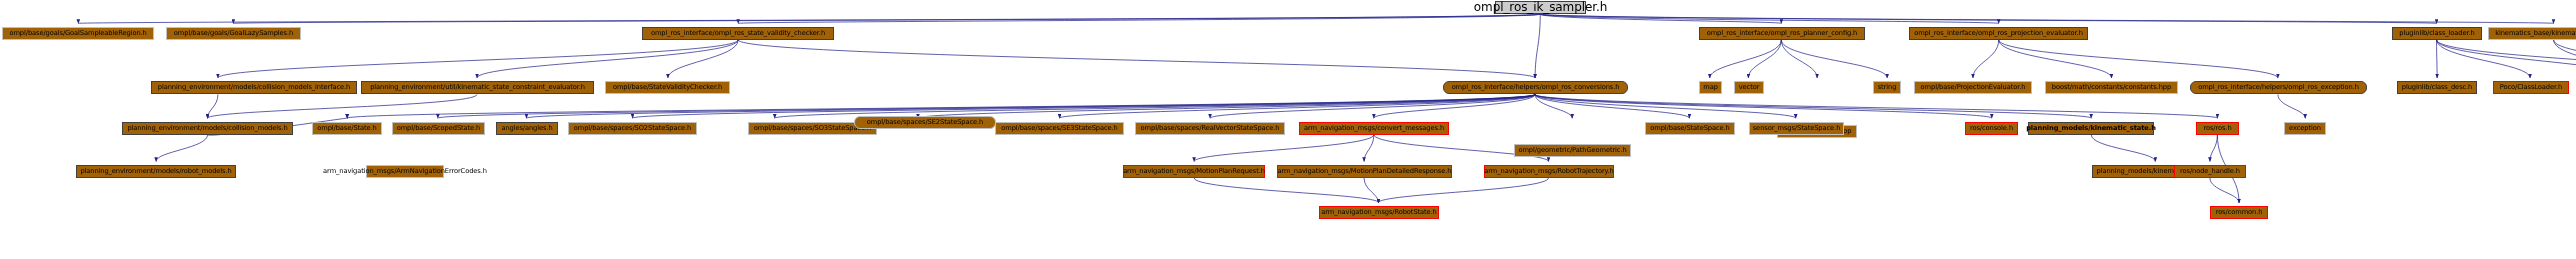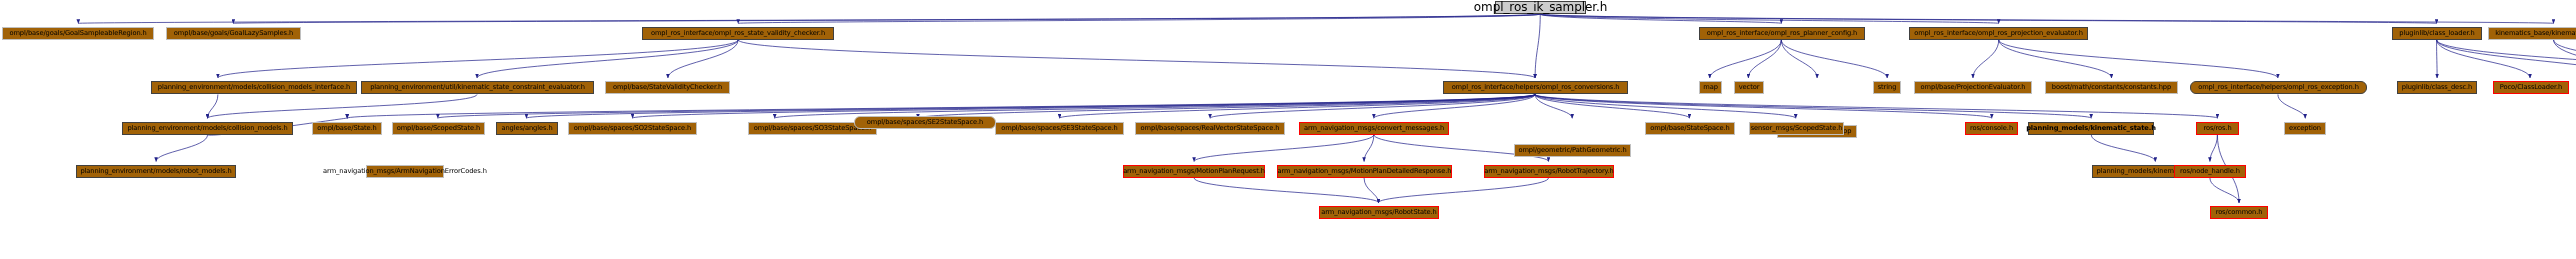--- a/index.html
+++ b/index.html
@@ -124,21 +124,21 @@
       <div class="node" style="left: 2.1px; top: 27px; width: 152px;">ompl/base/goals/GoalSampleableRegion.h</div>
       <div class="node" style="left: 166px; top: 27px; width: 135px;">ompl/base/goals/GoalLazySamples.h</div>
       <div class="node bold" style="left: 642px; top: 27px; width: 192px;">ompl_ros_interface/ompl_ros_state_validity_checker.h</div>
       <div class="node bold" style="left: 1699px; top: 27px; width: 166px;">ompl_ros_interface/ompl_ros_planner_config.h</div>
       <div class="node bold" style="left: 1909px; top: 27px; width: 179px;">ompl_ros_interface/ompl_ros_projection_evaluator.h</div>
       <div class="node bold" style="left: 2392px; top: 27px; width: 90px;">pluginlib/class_loader.h</div>
       <div class="node" style="left: 2488px; top: 27px; width: 131px;">kinematics_base/kinematics_base.h</div>
       <div class="node bold" style="left: 115px; top: 81px; width: 206px; margin-left: 36px;">planning_environment/models/collision_models_interface.h</div>
       <div class="node bold" style="left: 361px; top: 81px; width: 233px;">planning_environment/util/kinematic_state_constraint_evaluator.h</div>
       <div class="node" style="left: 605px; top: 81px; width: 125px;">ompl/base/StateValidityChecker.h</div>
-      <div class="node bold" style="left: 1443px; top: 81px; width: 185px;">ompl_ros_interface/helpers/ompl_ros_conversions.h</div>
+      <div class="node bold" style="left: 1443px; top: 81px; width: 185px; border-radius: 6px;">ompl_ros_interface/helpers/ompl_ros_conversions.h</div>
       <div class="node" style="left: 1699px; top: 81px; width: 23px;">map</div>
       <div class="node" style="left: 1734px; top: 81px; width: 30px;">vector</div>
       <div class="node" style="left: 1777px; top: 81px; width: 80px; margin-top: 44px;">boost/shared_ptr.hpp</div>
       <div class="node" style="left: 1873px; top: 81px; width: 28px;">string</div>
       <div class="node" style="left: 1914px; top: 81px; width: 118px;">ompl/base/ProjectionEvaluator.h</div>
       <div class="node" style="left: 2045px; top: 81px; width: 133px;">boost/math/constants/constants.hpp</div>
       <div class="node bold" style="left: 2190px; top: 81px; width: 177px; border-radius: 6px;">ompl_ros_interface/helpers/ompl_ros_exception.h</div>
       <div class="node bold" style="left: 2397px; top: 81px; width: 80px;">pluginlib/class_desc.h</div>
       <div class="node red" style="left: 2493px; top: 81px; width: 76px;">Poco/ClassLoader.h</div>
       <div class="node bold" style="left: 122px; top: 122px; width: 171px;">planning_environment/models/collision_models.h</div>
@@ -146,21 +146,21 @@
       <div class="node" style="left: 392px; top: 122px; width: 93px;">ompl/base/ScopedState.h</div>
       <div class="node bold" style="left: 496px; top: 122px; width: 62px;">angles/angles.h</div>
       <div class="node" style="left: 568px; top: 122px; width: 129px;">ompl/base/spaces/SO2StateSpace.h</div>
       <div class="node" style="left: 748px; top: 122px; width: 129px;">ompl/base/spaces/SO3StateSpace.h</div>
       <div class="node" style="left: 854px; top: 116px; width: 142px; border-radius: 6px;">ompl/base/spaces/SE2StateSpace.h</div>
       <div class="node" style="left: 995px; top: 122px; width: 129px;">ompl/base/spaces/SE3StateSpace.h</div>
       <div class="node" style="left: 1135px; top: 122px; width: 150px;">ompl/base/spaces/RealVectorStateSpace.h</div>
       <div class="node red" style="left: 1299px; top: 122px; width: 150px;">arm_navigation_msgs/convert_messages.h</div>
       <div class="node" style="left: 1514px; top: 122px; width: 117px; margin-top: 22px;">ompl/geometric/PathGeometric.h</div>
       <div class="node" style="left: 1645px; top: 122px; width: 90px;">ompl/base/StateSpace.h</div>
-      <div class="node" style="left: 1749px; top: 122px; width: 95px;">sensor_msgs/ScopedState.h</div>
+      <div class="node" style="left: 1749px; top: 122px; width: 95px;">sensor_msgs/StateSpace.h</div>
       <div class="node red" style="left: 1965px; top: 122px; width: 53px;">ros/console.h</div>
       <div class="node bold" style="left: 2028px; top: 122px; width: 126px; font-weight: bold;">planning_models/kinematic_state.h</div>
       <div class="node red" style="left: 2196px; top: 122px; width: 43px;">ros/ros.h</div>
       <div class="node" style="left: 2284px; top: 122px; width: 42px;">exception</div>
       <div class="node bold" style="left: 76px; top: 165px; width: 160px;">planning_environment/models/robot_models.h</div>
       <div class="node" style="left: 366px; top: 165px; width: 78px;">arm_navigation_msgs/ArmNavigationErrorCodes.h</div>
       <div class="node bold" style="left: 2092px; top: 165px; width: 128px;">planning_models/kinematic_model.h</div>
       <div class="node red" style="left: 2174px; top: 165px; width: 72px;">ros/node_handle.h</div>
       <div class="node red" style="left: 1123px; top: 165px; width: 142px;">arm_navigation_msgs/MotionPlanRequest.h</div>
       <div class="node red" style="left: 1484px; top: 165px; width: 130px;">arm_navigation_msgs/RobotTrajectory.h</div>

